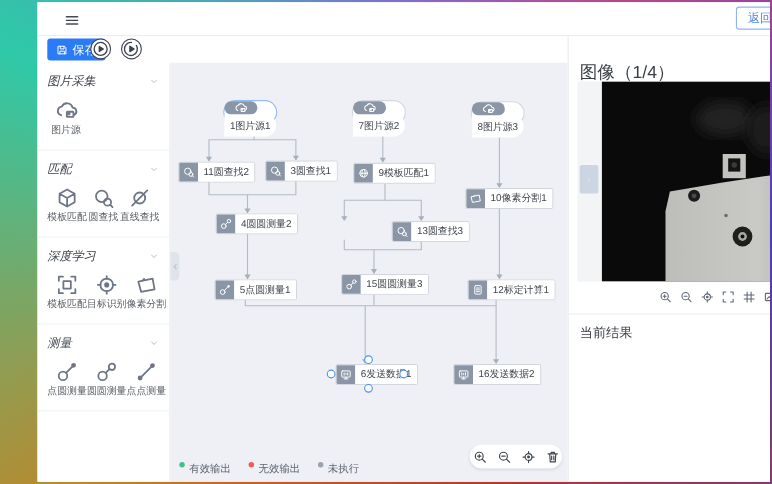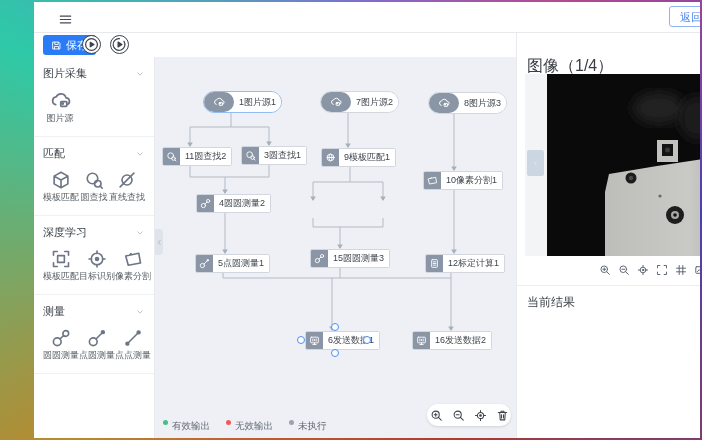--- a/index.html
+++ b/index.html
@@ -16,33 +16,33 @@
 
   
   .toolbar{position:absolute;left:0;top:31px;width:482px;height:24px;background:#fff;}
   .save-btn{position:absolute;left:9px;top:2px;height:20px;padding:0 8px;background:#2a7cf6;border:none;border-radius:3px;color:#fff;font-size:11px;display:flex;align-items:center;gap:4px;}
   .run-btn{position:absolute;top:2px;width:19px;height:19px;border-radius:50%;border:1px solid #3c434d;background:#fff;color:#3c434d;display:flex;align-items:center;justify-content:center;padding:0;}
   .run-once{left:48px;} .run-loop{left:76px;}
 
   
   .sidebar{position:absolute;left:0;top:55px;width:120px;height:381px;background:#fff;border-right:1px solid #e8eaed;overflow:hidden;}
   .section{padding:9px 9px 11px;border-bottom:1px solid #f0f1f4;}
-  .sec-head{display:flex;align-items:center;justify-content:space-between;font-size:11px;color:#3d434b;cursor:pointer;margin-bottom:9px;}
+  .sec-head{display:flex;align-items:center;justify-content:space-between;font-size:11px;color:#3d434b;cursor:pointer;margin-bottom:9px;font-style:italic;}
   .sec-head .ic{color:#aeb4bf;}
   .items{display:grid;grid-template-columns:repeat(3,1fr);row-gap:10px;}
   .tool{display:flex;flex-direction:column;align-items:center;gap:1px;cursor:pointer;color:#6d7684;}
   .tool .lbl{font-size:9px;color:#5a6066;white-space:nowrap;}
 
   
   .canvas{position:absolute;left:121px;top:55px;width:361px;height:381px;background:#eef0f6;}
   .edges{position:absolute;left:0;top:0;}
   .node{position:absolute;display:inline-flex;align-items:stretch;background:#fff;border:1px solid #d2d7df;height:17px;border-radius:2px;cursor:pointer;}
   .node .nic{width:17px;background:#8a96a6;color:#fff;display:flex;align-items:center;justify-content:center;border-radius:1px 0 0 1px;}
   .node .nlbl{font-size:9px;color:#3f454d;line-height:17px;padding:0 5px;white-space:nowrap;background:#fff;}
-  .node.pill{height:20px;border-radius:11px;}
+  .node.pill{height:20px;border-radius:11px;flex-direction:column;}
   .node.pill .nic{width:30px;border-radius:10px;}
   .node.pill .nlbl{line-height:20px;border-radius:0 10px 10px 0;}
   .node.src1{border-color:#93bdf2;}
   .handle{position:absolute;width:6px;height:6px;border:1px solid #4a90f6;background:#fff;border-radius:50%;}
   .legend{position:absolute;left:8px;top:363px;display:flex;gap:16px;align-items:center;}
   .leg{display:flex;align-items:flex-start;gap:4px;font-size:9.5px;color:#5f6670;}
   .dot{width:5px;height:5px;border-radius:50%;}
   .dot.valid{background:#41c183;} .dot.invalid{background:#f25a5a;} .dot.notrun{background:#9aa3ae;}
   .cv-tools{position:absolute;left:272px;top:347px;width:84px;height:22px;background:#fff;border-radius:11px;box-shadow:0 1px 3px rgba(0,0,0,.12);display:flex;align-items:center;justify-content:center;gap:9px;color:#3f454d;}
   .cv-tools .ic{cursor:pointer;}
@@ -275,29 +275,29 @@
     <div class="section">
       <div class="sec-head">
         <span>测量</span>
         <svg class="ic" width="10" height="10">
               <use href="#i-chevdown"></use>
             </svg>
       </div>
       <div class="items">
         <div class="tool">
           <svg class="ic" width="20" height="20">
+                <use href="#i-pcmeasure"></use>
+              </svg>
+          <span class="lbl">点圆测量</span>
+        </div>
+        <div class="tool">
+          <svg class="ic" width="20" height="20">
                 <use href="#i-ccmeasure"></use>
               </svg>
           <span class="lbl">圆圆测量</span>
-        </div>
-        <div class="tool">
-          <svg class="ic" width="20" height="20">
-                <use href="#i-pcmeasure"></use>
-              </svg>
-          <span class="lbl">点圆测量</span>
         </div>
         <div class="tool">
           <svg class="ic" width="20" height="20">
                 <use href="#i-ppmeasure"></use>
               </svg>
           <span class="lbl">点点测量</span>
         </div>
       </div>
     </div>
 
@@ -396,20 +396,28 @@
       <span class="nlbl">10像素分割1</span>
     </div>
     <div class="node" style="left:41px;top:137px;">
       <span class="nic">
             <svg class="ic" width="11" height="11">
               <use href="#i-ccmeasure"></use>
             </svg>
           </span>
       <span class="nlbl">4圆圆测量2</span>
     </div>
+    <div class="node" style="left:201px;top:144px;">
+      <span class="nic">
+            <svg class="ic" width="11" height="11">
+              <use href="#i-circlefind"></use>
+            </svg>
+          </span>
+      <span class="nlbl">13圆查找3</span>
+    </div>
     <div class="node" style="left:40px;top:197px;">
       <span class="nic">
             <svg class="ic" width="11" height="11">
               <use href="#i-pcmeasure"></use>
             </svg>
           </span>
       <span class="nlbl">5点圆测量1</span>
     </div>
     <div class="node" style="left:155px;top:192px;">
       <span class="nic">

